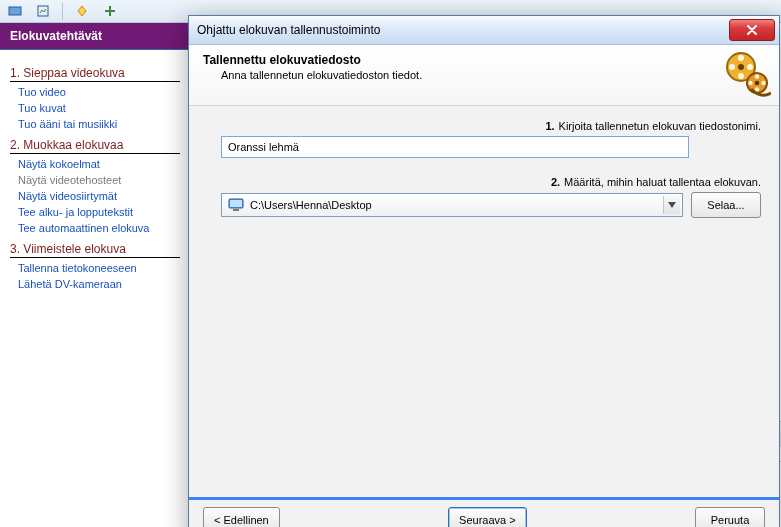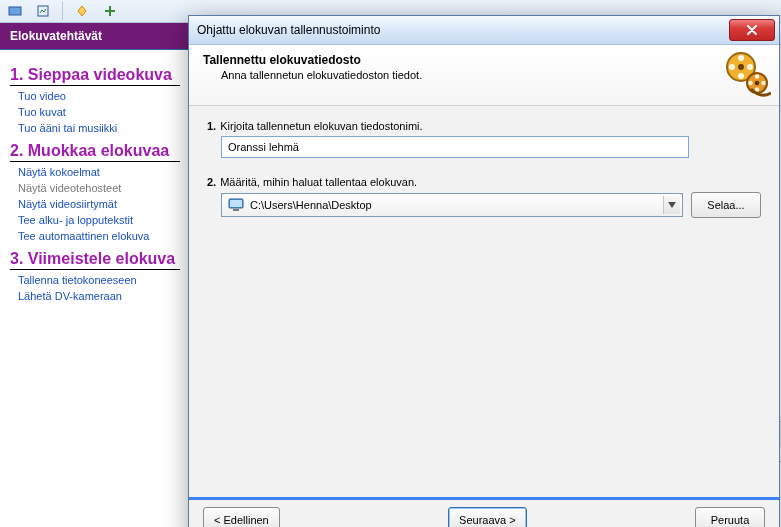--- a/index.html
+++ b/index.html
@@ -41,24 +41,24 @@
   .tasks-header {
     background: #701a75;
     color: #fff;
     font-weight: bold;
     padding: 6px 10px;
     font-size: 12px;
     border-bottom: 1px solid #2f6ea6;
   }
   .tasks-body { padding: 8px 10px 10px 10px; }
   .section-title {
-    font-weight: bold;
-    color: #a21caf;
+    font-weight: normal;
+    color: #7f1d1d;
     margin: 8px 0 2px 0;
-    font-size: 16px;
+    font-size: 12px;
     border-bottom: 1px solid #000;
     padding-bottom: 1px;
   }
   .tasks-body .link {
     display: block;
     color: #1a4fbf;
     margin: 4px 0 4px 8px;
     cursor: pointer;
   }
   .tasks-body .link.muted { color: #7a7a7a; cursor: default; }
@@ -143,21 +143,21 @@
   .wiz-header .h-title { font-weight:bold; font-size:12px; color:#000; }
   .wiz-header .h-sub { color:#000; margin: 2px 0 0 18px; }
   .wiz-header .h-icon {
     position:absolute; right:8px; top:4px; width:48px; height:48px;
   }
   .wiz-body {
     flex:1; background:#f2f2f2; padding: 14px 18px 10px 18px;
     display:flex; flex-direction:column; gap: 18px;
   }
   .field-row { }
-  .field-label { color:#000; }
+  .field-label { color:#000;text-align:right; }
   .field-label .num { font-weight:bold; margin-right:4px; }
   .text-input {
     display:block; width: 468px; height:22px; margin: 4px 12px 0 14px;
     border:1px solid #7ea6d8; background:#fff; padding:2px 6px;
     font: inherit; box-sizing:border-box;
   }
   .path-row { display:flex; align-items:center; gap:8px; margin: 4px 0 0 14px;}
   .dropdown {
     flex:1; height:22px; border:1px solid #7f9db9; background:linear-gradient(#fff,#f0f0f0);
     display:flex; align-items:center; padding:0 20px 0 6px; position:relative; font:inherit;

